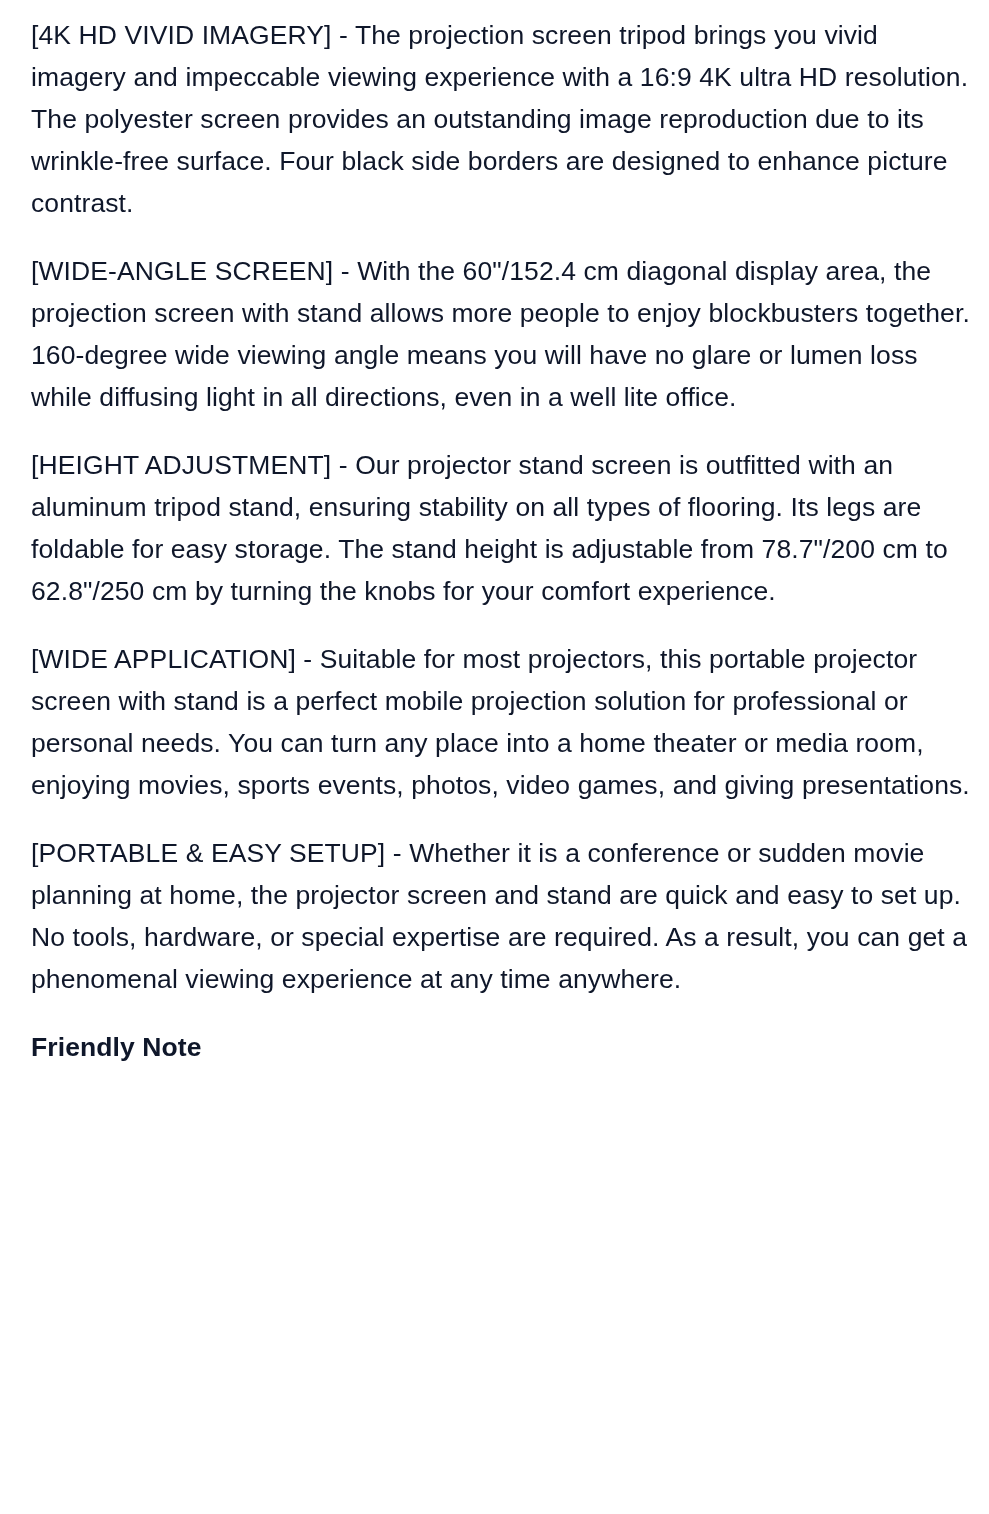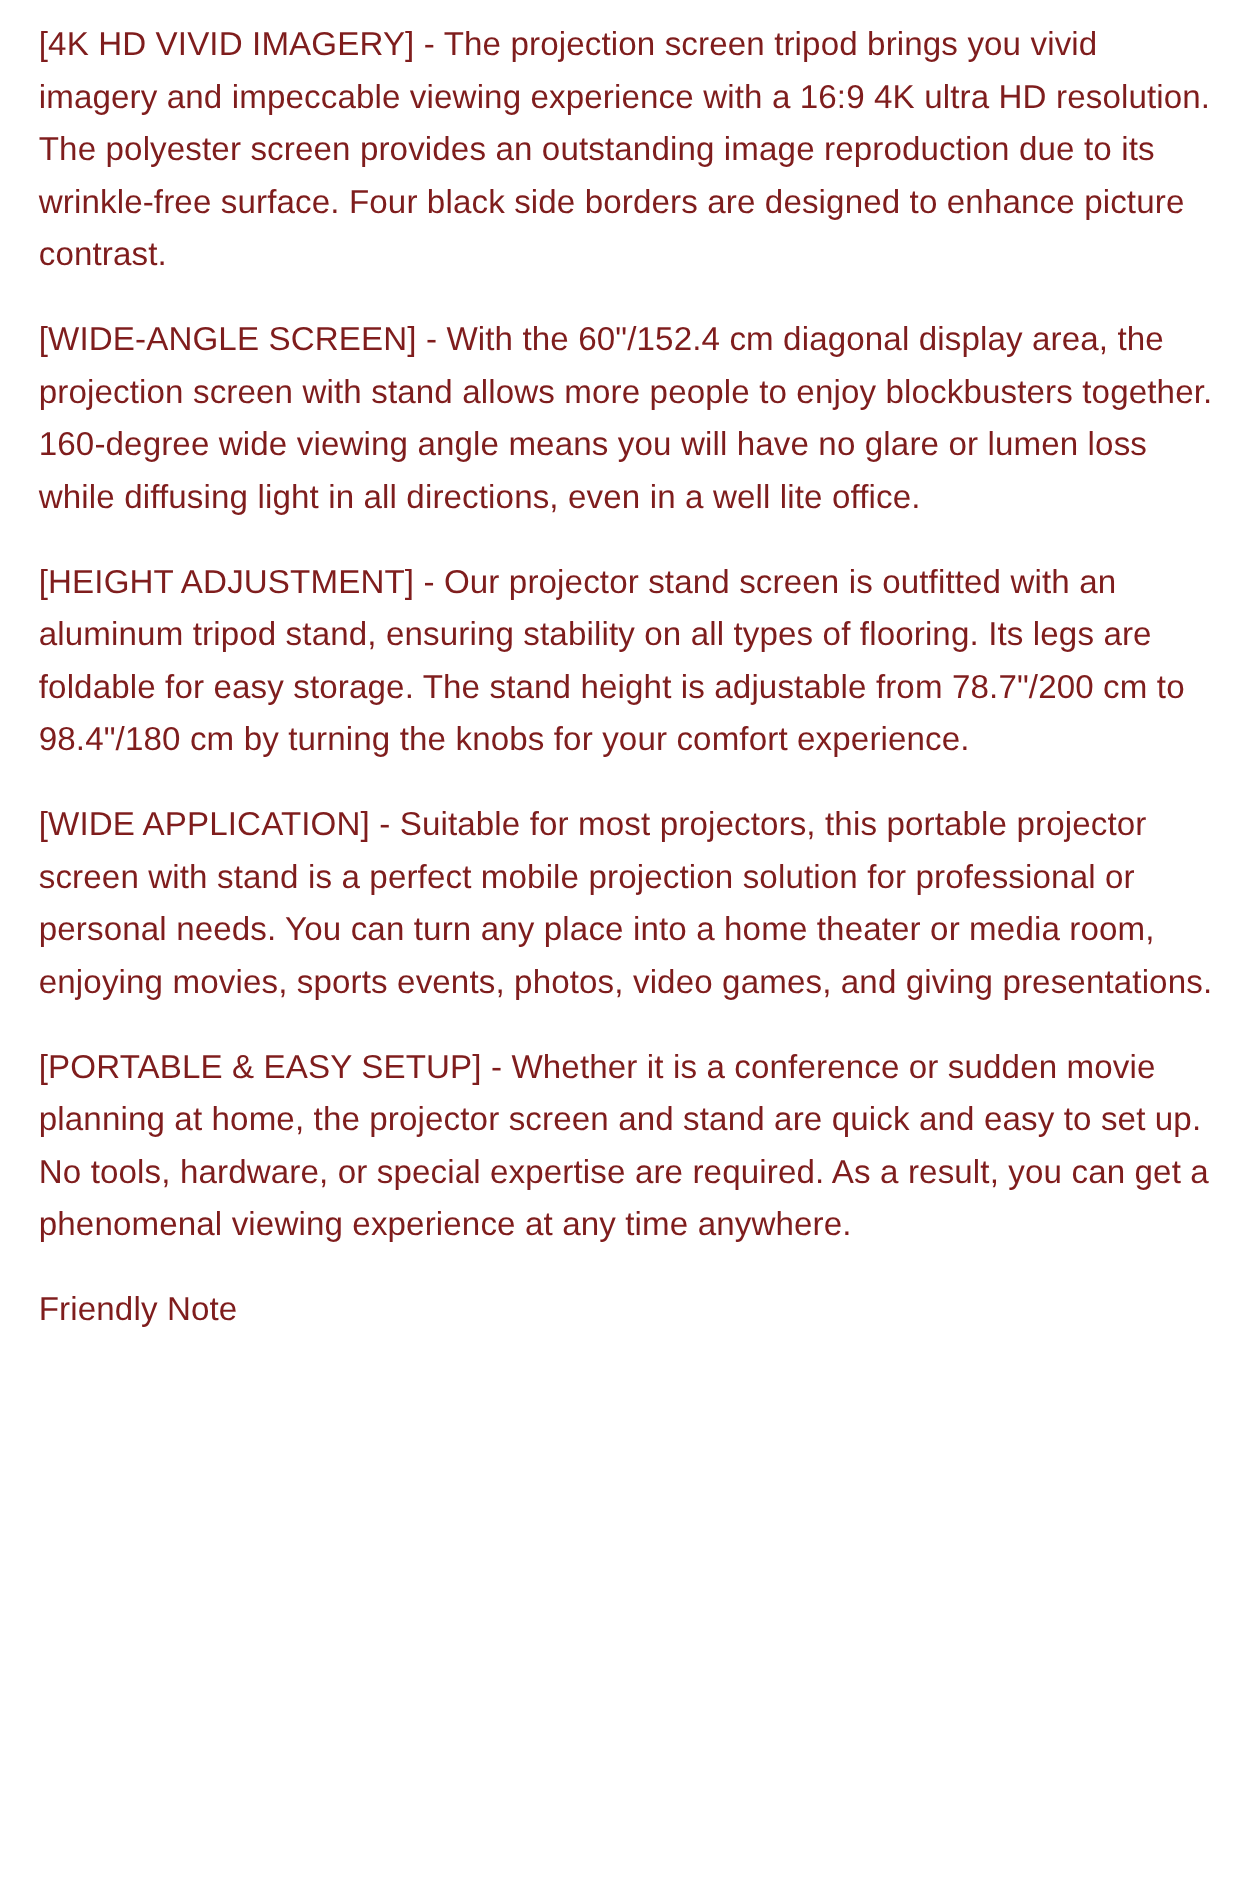--- a/index.html
+++ b/index.html
@@ -15,43 +15,44 @@
     -webkit-font-smoothing: antialiased;
   }
   .doc {
     box-sizing: border-box;
     width: 989px;
     padding: 14px 14px 0 31px;
   }
   .para {
     font-size: 26.5px;
     line-height: 42px;
-    color: #7f1d1d;
+    color: #0f172a;
     font-weight: 400;
     letter-spacing: 0.1px;
     margin: 0 0 26px 0;
     max-width: 960px;
   }
   .para:last-child {
     margin-bottom: 0;
+    font-weight: bold;
   }
   .note-block .line {
     display: block;
   }
 </style>
 </head>
 <body>
 
 <div class="doc">
 
   <p class="para">[4K HD VIVID IMAGERY] - The projection screen tripod brings you vivid imagery and impeccable viewing experience with a 16:9 4K ultra HD resolution. The polyester screen provides an outstanding image reproduction due to its wrinkle-free surface. Four black side borders are designed to enhance picture contrast.</p>
 
   <p class="para">[WIDE-ANGLE SCREEN] - With the 60"/152.4 cm diagonal display area, the projection screen with stand allows more people to enjoy blockbusters together. 160-degree wide viewing angle means you will have no glare or lumen loss while diffusing light in all directions, even in a well lite office.</p>
 
-  <p class="para">[HEIGHT ADJUSTMENT] - Our projector stand screen is outfitted with an aluminum tripod stand, ensuring stability on all types of flooring. Its legs are foldable for easy storage. The stand height is adjustable from 78.7"/200 cm to 98.4"/180 cm by turning the knobs for your comfort experience.</p>
+  <p class="para">[HEIGHT ADJUSTMENT] - Our projector stand screen is outfitted with an aluminum tripod stand, ensuring stability on all types of flooring. Its legs are foldable for easy storage. The stand height is adjustable from 78.7"/200 cm to 62.8"/250 cm by turning the knobs for your comfort experience.</p>
 
   <p class="para">[WIDE APPLICATION] - Suitable for most projectors, this portable projector screen with stand is a perfect mobile projection solution for professional or personal needs. You can turn any place into a home theater or media room, enjoying movies, sports events, photos, video games, and giving presentations.</p>
 
   <p class="para">[PORTABLE &amp; EASY SETUP] - Whether it is a conference or sudden movie planning at home, the projector screen and stand are quick and easy to set up. No tools, hardware, or special expertise are required. As a result, you can get a phenomenal viewing experience at any time anywhere.</p>
 
   <div class="para note-block">
     <span class="line">Friendly Note</span>
   </div>
 
 </div>

